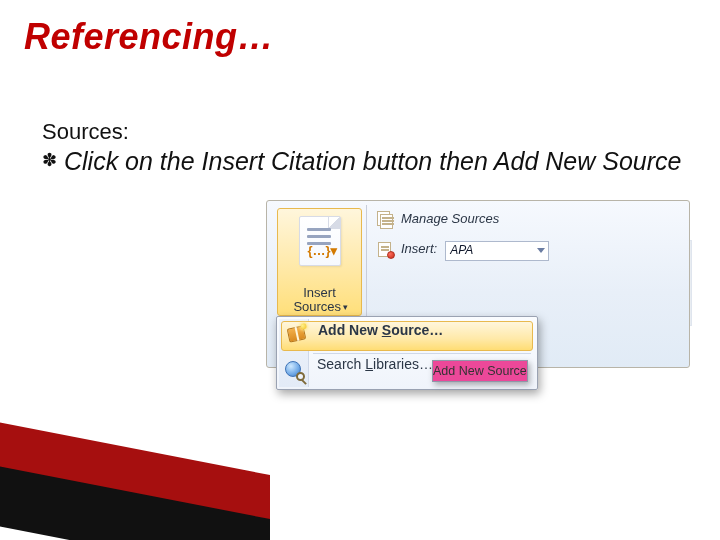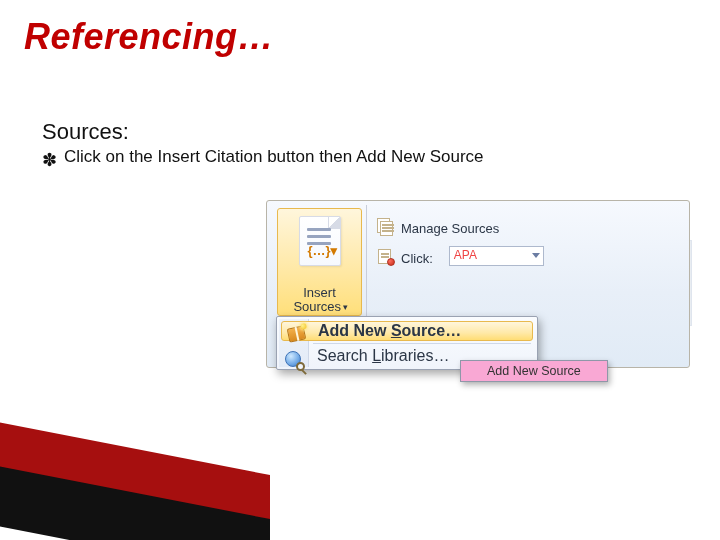--- a/index.html
+++ b/index.html
@@ -14,21 +14,21 @@
     position:absolute; left:24px; top:16px;
     font-size:36px; font-weight:bold; font-style:italic;
     color:#c00000; letter-spacing:0.5px;
   }
   .body-area {
     position:absolute; left:42px; top:118px; width:640px;
     font-size:22px; color:#111; line-height:1.25;
   }
   .bullet-line { display:flex; }
   .bullet-sym { flex:0 0 22px; font-size:18px; position:relative; top:3px; }
-  .bullet-text { flex:1; font-size:17px; }
+  .bullet-text { flex:1; font-size:25px;font-style:italic; }
 
   .ribbon {
     position:absolute; left:266px; top:200px;
     width:424px; height:168px;
     border:1px solid #b8b4a8;
     background:linear-gradient(#f6f9fe,#e8eff8 55%,#e1ebf6);
     border-radius:3px;
     font-family:"Segoe UI", Tahoma, sans-serif;
   }
   .ribbon-sep {
@@ -62,39 +62,39 @@
     position:absolute; left:8px; bottom:7px;
     font-size:13px; font-weight:bold; color:#d37a00;
   }
   .insert-label {
     margin-top:20px; font-size:13px; color:#2b3646; line-height:1.1;
   }
   .insert-label .arrow{font-size:9px; position:relative; top:-1px; left:2px;}
 
   .side-btn {
     position:absolute; left:108px; width:306px; height:25px;
-    display:flex; align-items:flex-end;
-    font-size:13px; color:#2b3646;
+    display:flex; align-items:flex-start;
+    font-size:13px; color:#2b3646;font-style:italic;
   }
   .side-btn .ico {
     width:20px; height:18px; margin-right:6px; position:relative; flex:0 0 20px;
   }
   .manage{top:10px;}
   .style-row{top:40px;}
   .biblio{top:70px;}
 
   .ico-stack .sheet{position:absolute;width:13px;height:15px;border:1px solid #c4b28b;background:#fff;}
   .ico-stack .sheet.back{left:2px;top:0;}
   .ico-stack .sheet.front{left:5px;top:3px;box-shadow:0 0 0 0;}
   .ico-stack .sl{position:absolute;left:7px;right:1px;height:1.5px;background:#c4b28b;}
   .ico-stack .sl.a{top:6px;} .ico-stack .sl.b{top:9px;} .ico-stack .sl.c{top:12px;}
 
   .style-select{
-    width:95px; height:20px; border:1px solid #aeb9cd; background:#fff;
-    font-size:12px; color:#ef4444; padding:1px 16px 0 4px; margin-left:16px; position:relative;
+    width:104px; height:20px; border:1px solid #aeb9cd; background:#fff;
+    font-size:12px; color:#0f172a; padding:1px 16px 0 4px; margin-left:8px; position:relative;
   }
   .style-select:after{content:"";position:absolute;right:3px;top:6px;
     border-left:4px solid transparent;border-right:4px solid transparent;border-top:5px solid #6b7da3;}
   .style-ico .sheet{position:absolute;left:3px;top:1px;width:13px;height:15px;border:1px solid #c4b28b;background:#fff;}
   .style-ico .dot{position:absolute;right:0;bottom:0;width:8px;height:8px;border-radius:50%;
     background:radial-gradient(circle at 30% 30%,#ff6e5e,#c62c1a);border:1px solid #b03020;}
   .style-ico .sl{position:absolute;left:6px;height:1.5px;background:#c4b28b;width:8px;}
   .style-ico .sl.a{top:5px;} .style-ico .sl.b{top:8px;}
 
   .biblio-ico .sheet{position:absolute;left:3px;top:1px;width:13px;height:15px;border:1px solid #c4b28b;background:#fff;}
@@ -110,22 +110,22 @@
     box-shadow:2px 4px 10px rgba(0,0,0,.35);
     border-radius:2px; padding:3px 2px;
     font-family:"Segoe UI", Tahoma, sans-serif;
   }
   .menu-icon-rail {
     position:absolute; left:2px; top:2px; bottom:2px; width:30px;
     background:linear-gradient(#eef3fb,#e3ebf7);
     border-right:1px solid #cfd8e8;
   }
   .menu-item {
-    position:relative; height:20px; display:flex; align-items:center;
-    padding-left:38px; font-size:16px; color:#2b3646; z-index:1;
+    position:relative; height:30px; display:flex; 
+    padding-left:38px; font-size:14px; color:#2b3646; z-index:1;
   }
   .menu-item.hover {
     margin:1px 2px; border:1px solid #e8b94e; border-radius:3px;
     background:linear-gradient(#fff6dc,#ffe9a8 60%, #ffdd74);
     font-weight:600; padding-left:36px;
   }
   .menu u { text-decoration:underline; }
   .mi-icon{position:absolute;left:6px;top:5px;width:20px;height:20px;}
 
   .ico-book{
@@ -149,25 +149,24 @@
     border:1px solid #3d72b6;
   }
   .ico-globe .mag{position:absolute;right:-5px;bottom:-5px;width:9px;height:9px;border:2px solid #7e6a3a;border-radius:50%;background:rgba(255,255,255,.4);}
   .ico-globe .mag:after{content:"";position:absolute;right:-4px;bottom:-4px;width:6px;height:2px;background:#7e6a3a;transform:rotate(45deg);}
 
   .menu-sep{position:relative;z-index:1;height:1px;background:#cfd8e8;margin:2px 4px 2px 34px;}
 
   
   .tooltip{
     position:absolute; left:432px; top:360px;
-    border:1px solid #8f97a8; background:#f9a8d4;
-    font-size:12.5px; color:#333; padding:3px 26px;
+    border:1px solid #8f97a8; background:#ec4899;
+    font-size:12.5px; color:#333; padding:3px 0;
     box-shadow:2px 3px 6px rgba(0,0,0,.3);
     z-index:3;
-    margin-left:28px;
   }
 
   
   .wedge{position:absolute;left:-30px;bottom:-20px;width:320px;height:170px;overflow:hidden;}
   .wedge .w1{position:absolute;left:-60px;top:50px;width:360px;height:48px;background:#a60f0f;transform:skewY(11deg);}
   .wedge .w2{position:absolute;left:-60px;top:94px;width:360px;height:60px;background:#111;transform:skewY(11deg);}
 
   .faint-right-bar{position:absolute;right:28px;top:240px;width:6px;height:86px;background:#e9edf2;border:1px solid #dfe5ee;}
 </style>
 </head>
@@ -213,21 +212,21 @@
     <span>Manage Sources</span>
   </div>
 
   <div class="side-btn style-row">
     <div class="ico style-ico">
       <div class="sheet"></div>
         <div class="sl a"></div>
         <div class="sl b"></div>
         <div class="dot"></div>
     </div>
-    <span>Click:</span>
+    <span>Insert:</span>
     <div class="style-select">
       <span>APA</span>
     </div>
   </div>
 
 </div>
 
 <div class="menu">
   <div class="menu-icon-rail"></div>
 

